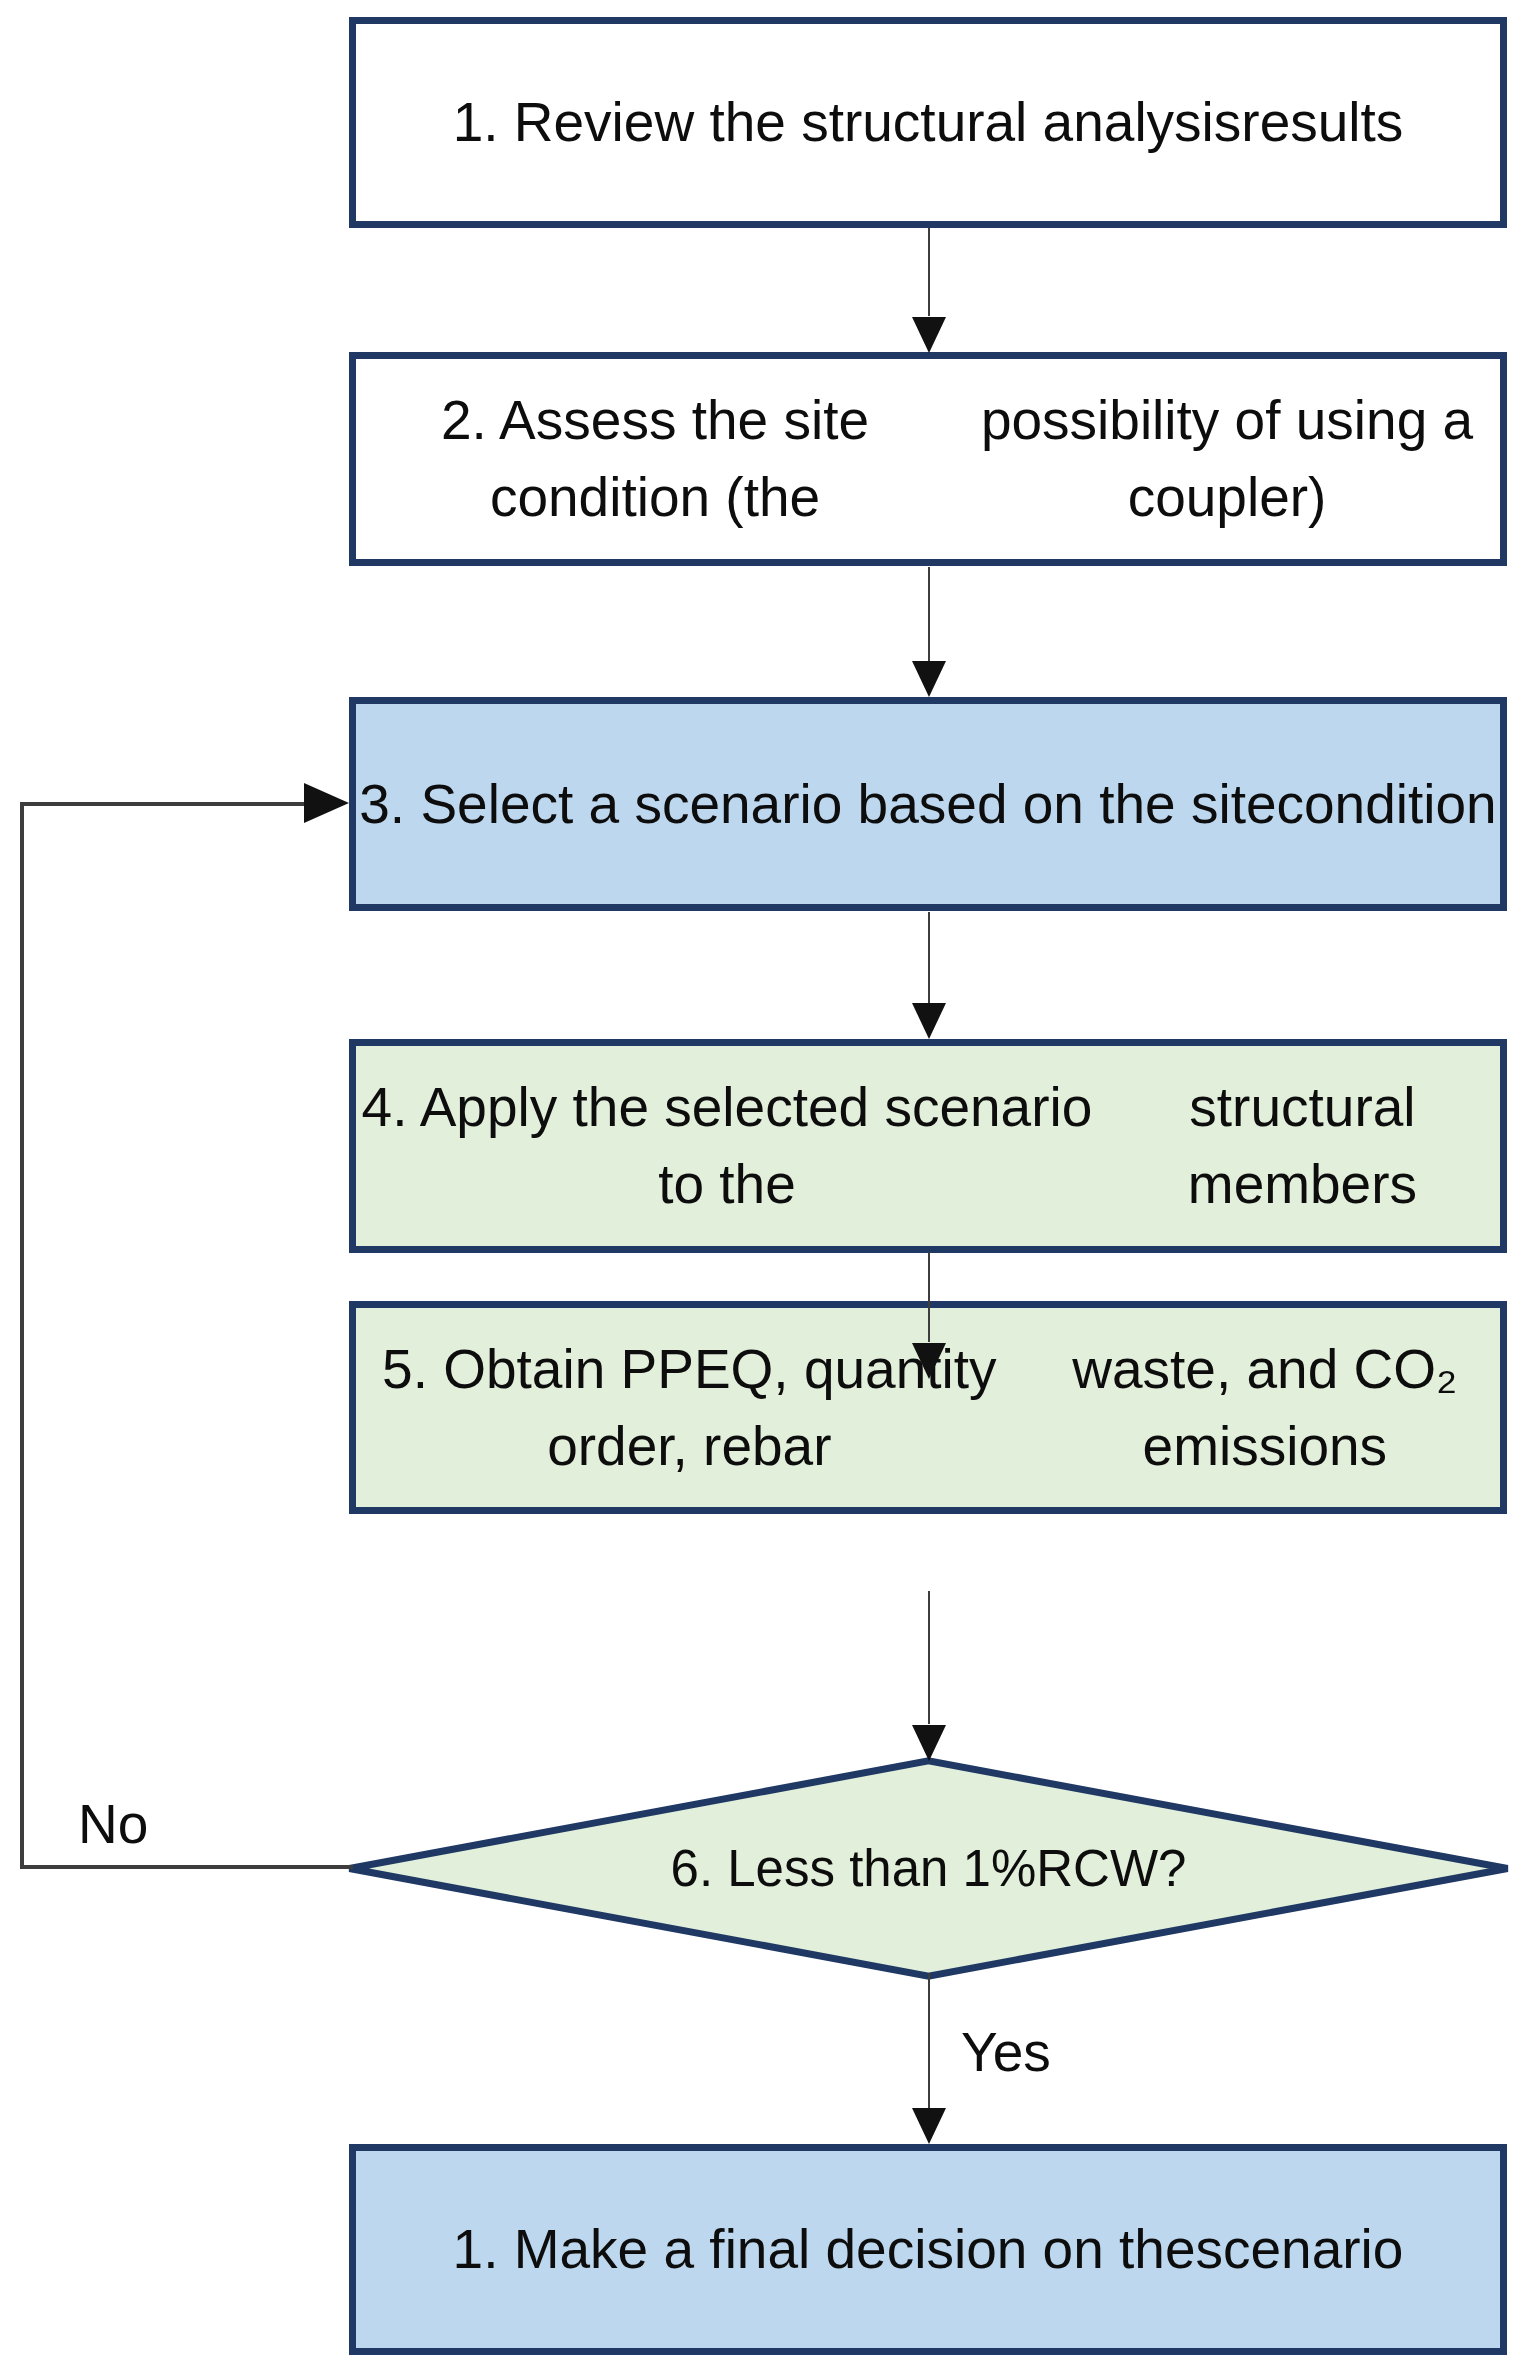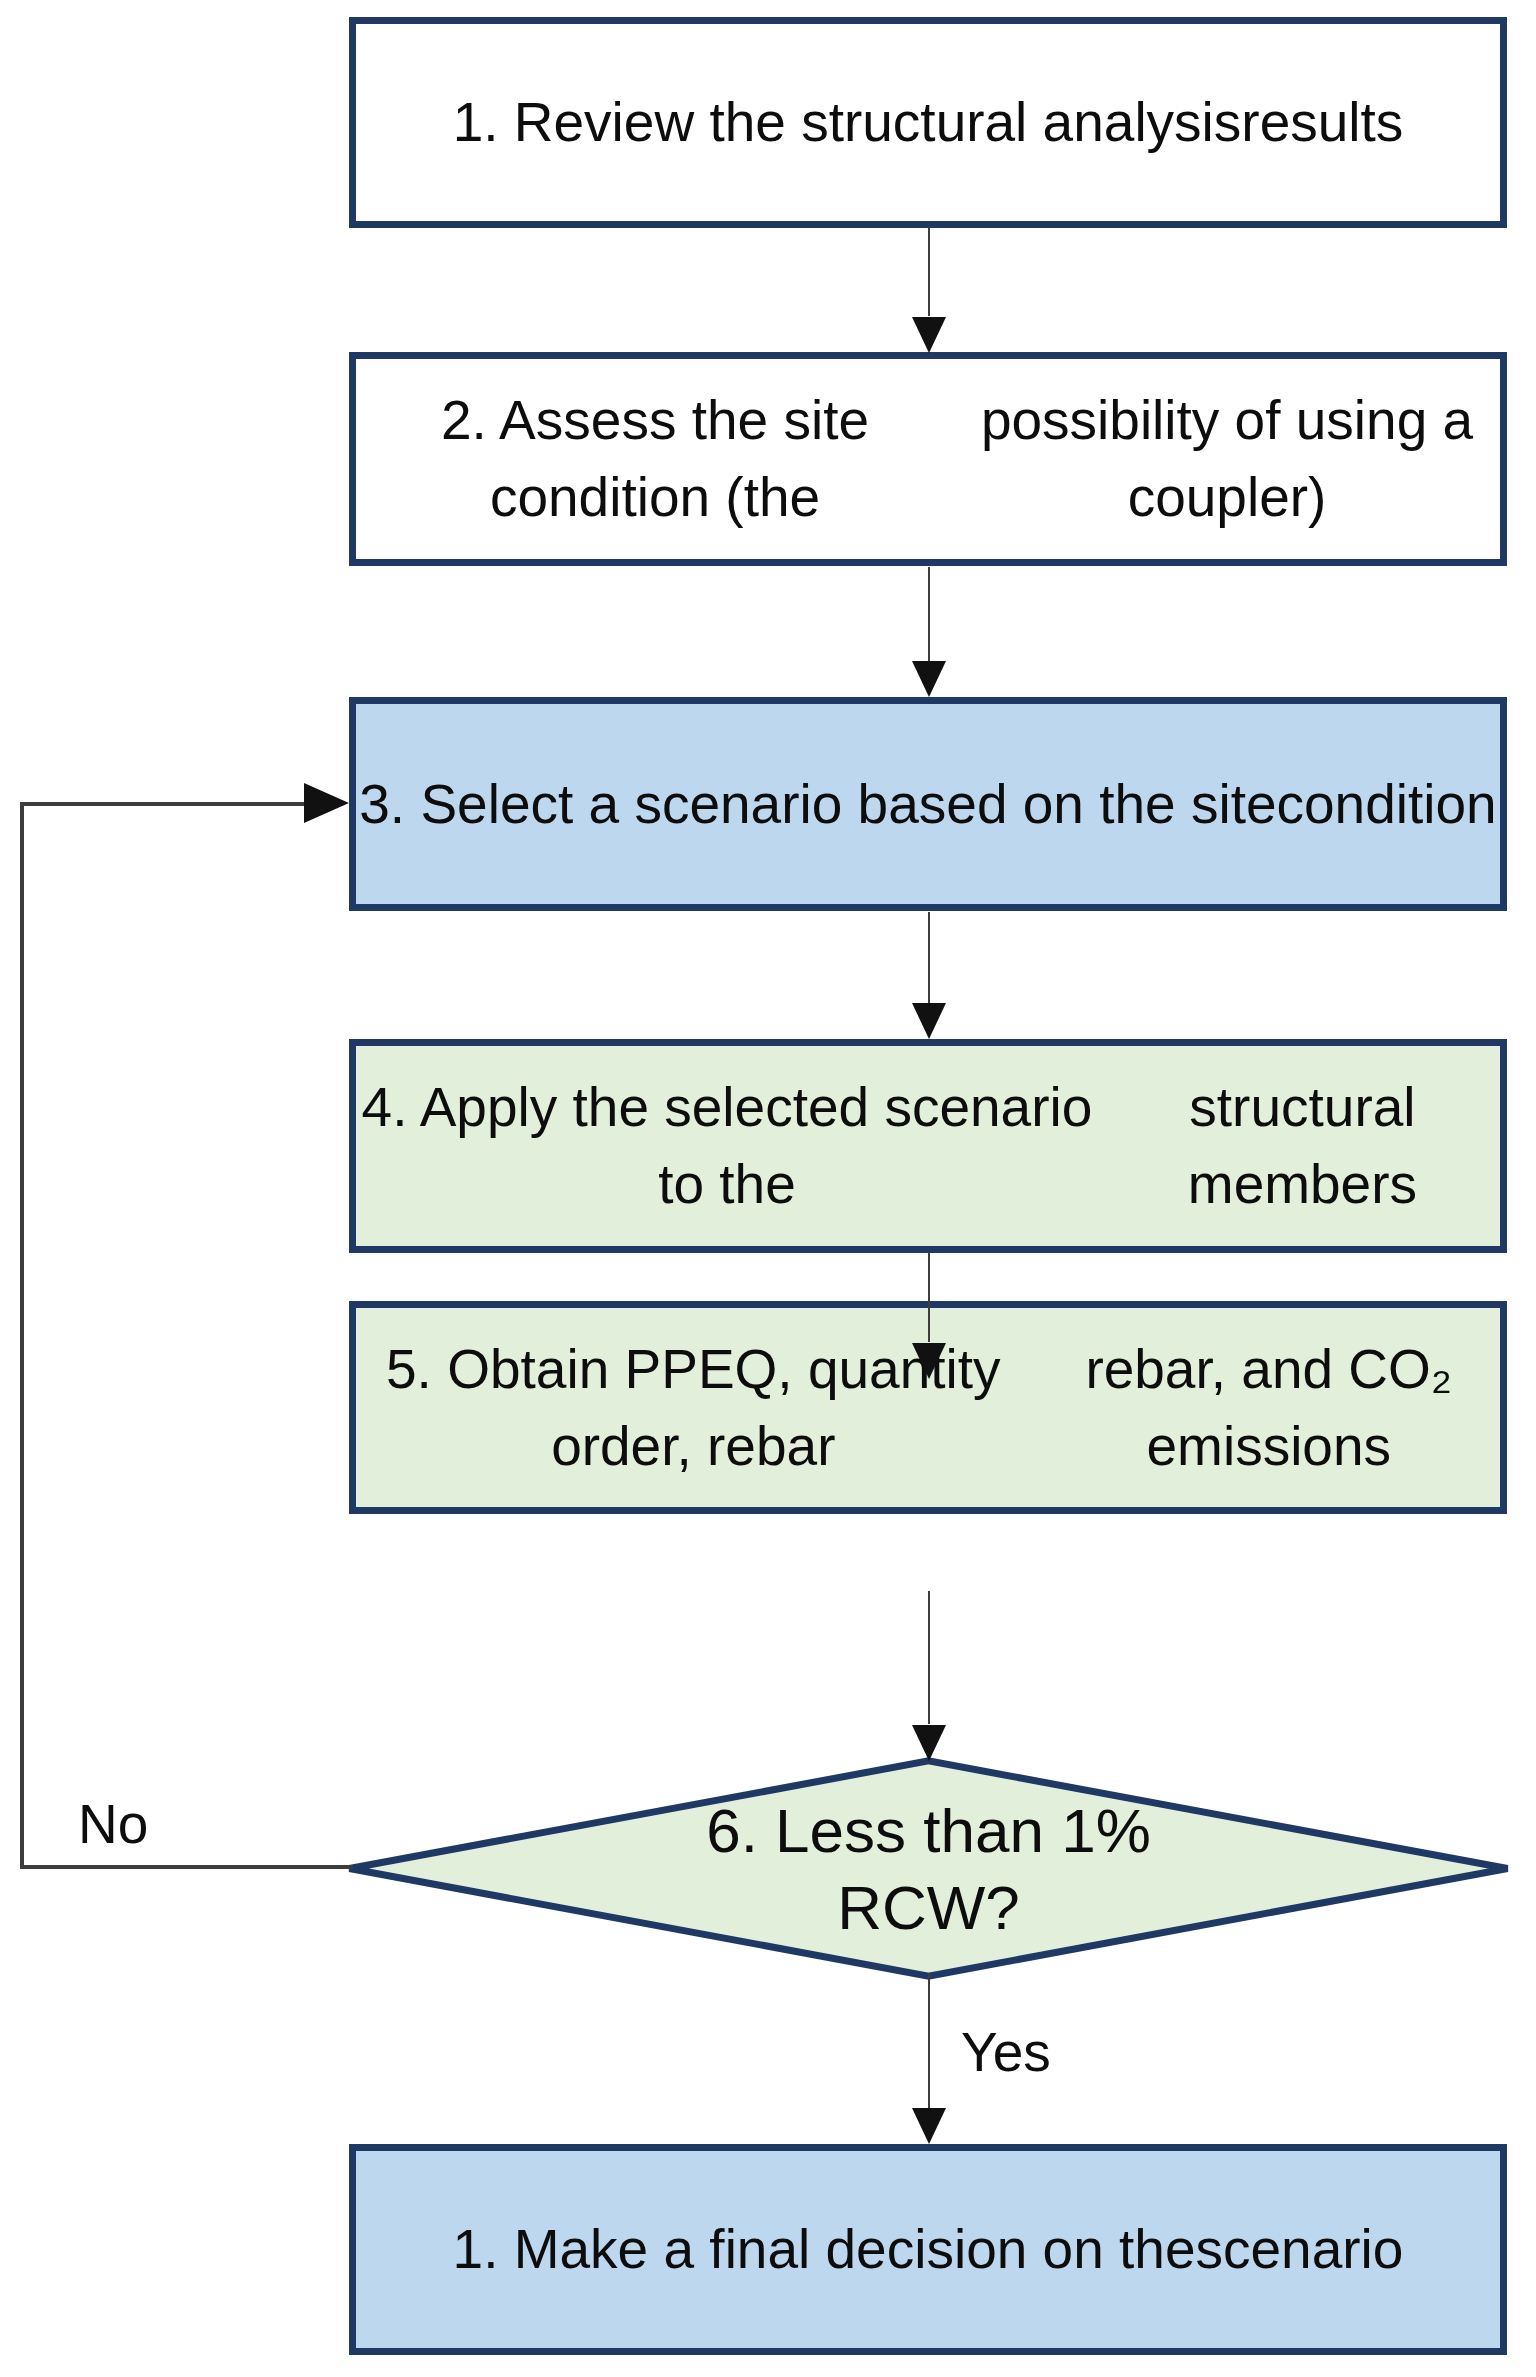--- a/index.html
+++ b/index.html
@@ -85,24 +85,24 @@
     border-top:20px solid transparent;
     border-bottom:20px solid transparent;
     border-left:45px solid var(--arrow);
   }
 
   #diamond-svg{position:absolute;left:344px;top:1756px;}
   #diamond-label{
     position:absolute;
     left:344px;top:1756px;
     width:1169px;height:225px;
-    display:flex;flex-direction:column;
+    display:flex;
     align-items:center;justify-content:center;
     text-align:center;
-    font-size:62px;line-height:77px;
+    font-size:51px;line-height:77px;
   }
   .edge-label{
     position:absolute;
     font-size:55px;
     line-height:77px;
     color:var(--text);
   }
   #label-no{left:78px;top:1786px;}
   #label-yes{left:961px;top:2014px;}
 </style>
@@ -126,21 +126,21 @@
     <div>condition</div>
   </div>
 
   <div id="box4" class="flow-box fill-green">
     <div>4. Apply the selected scenario to the</div>
     <div>structural members</div>
   </div>
 
   <div id="box5" class="flow-box fill-green">
     <div>5. Obtain PPEQ, quantity order, rebar</div>
-    <div>rebar, and CO₂ emissions</div>
+    <div>waste, and CO₂ emissions</div>
   </div>
 
   <svg id="diamond-svg" width="1169" height="225" viewBox="0 0 1499 288">
     <polygon points="7,144 749.5,6 1492,144 749.5,282" fill="#e2efda" stroke="#1f3864" stroke-width="9"></polygon>
   </svg>
   <div id="diamond-label">
     <div>6. Less than 1%</div>
     <div>RCW?</div>
   </div>
 

